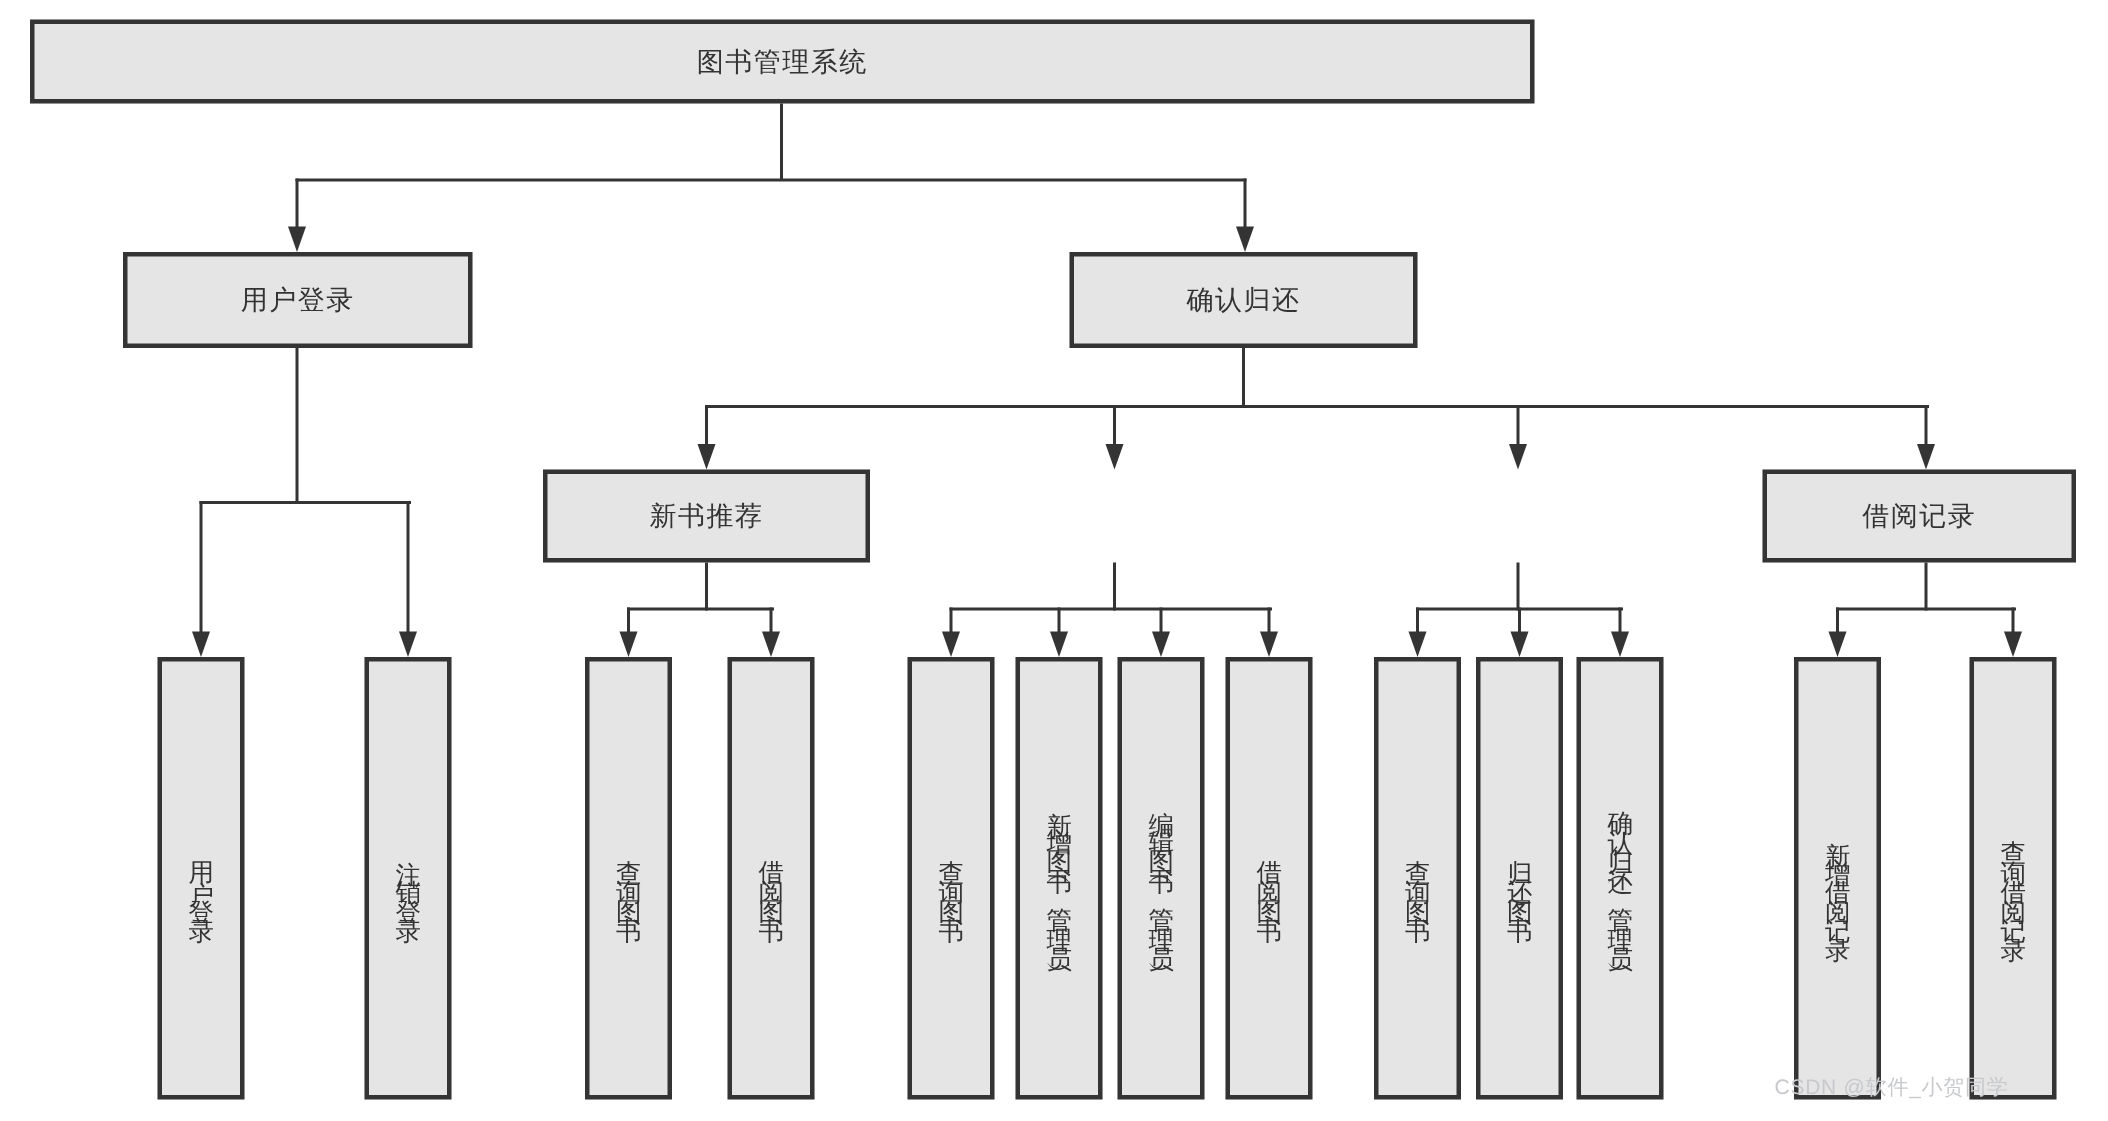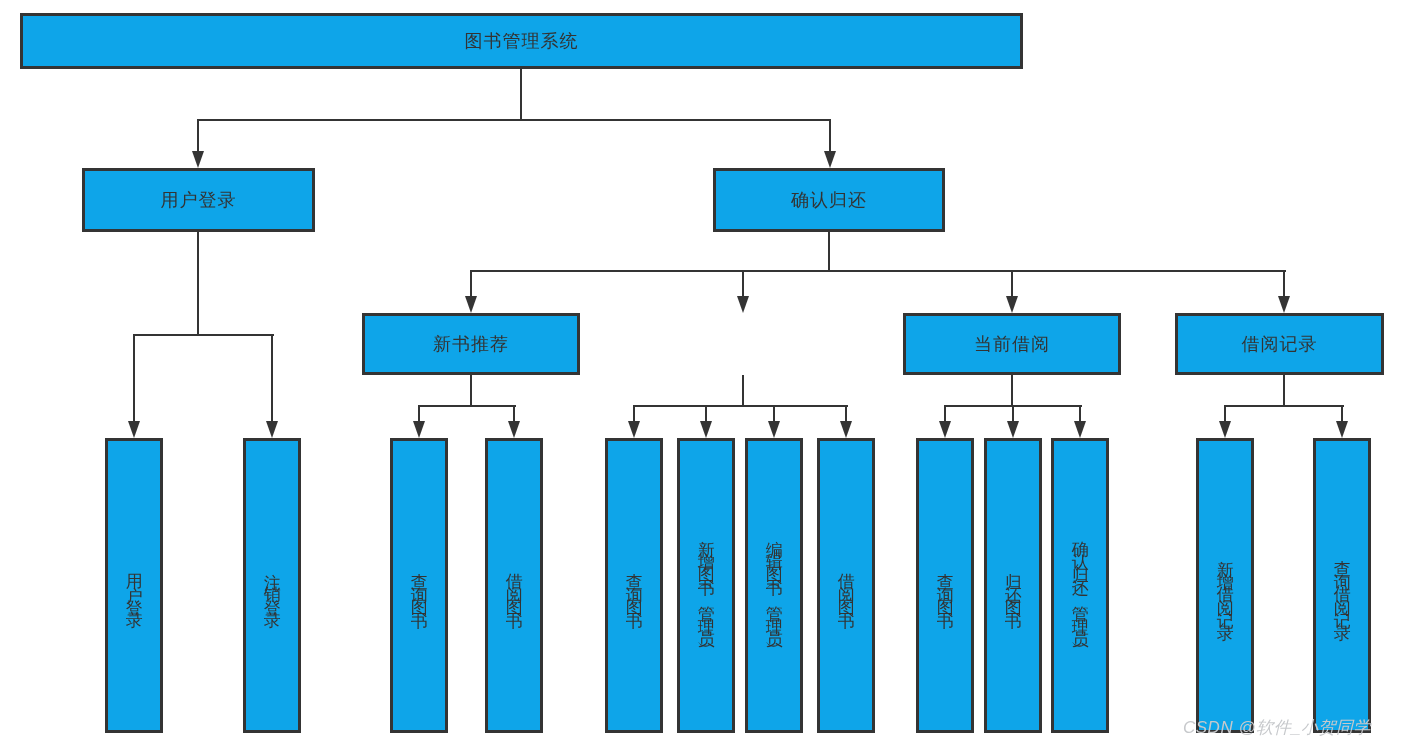--- a/index.html
+++ b/index.html
@@ -13,21 +13,21 @@
     width:1405px;height:747px;
     background:var(--bg);
     font-family:"Liberation Sans","DejaVu Sans",sans-serif;
     overflow:hidden;
   }
   .canvas{position:relative;width:1405px;height:747px;background:var(--bg);}
   .box{
     position:absolute;
     box-sizing:border-box;
     border:3px solid var(--line);
-    background:#0ea5e9;
+    background:#e5e5e5;
     display:flex;align-items:center;justify-content:center;
     color:var(--text);
   }
   .hbox .label{
     font-size:18px;letter-spacing:1px;line-height:1;white-space:nowrap;
   }
   .vbox .label{
     writing-mode:vertical-rl;
     text-orientation:mixed;
     font-size:17px;
@@ -38,22 +38,22 @@
   .stem{position:absolute;width:2px;background:var(--line);}
   .rail{position:absolute;height:2px;background:var(--line);}
   .arrow{
     position:absolute;width:0;height:0;
     border-left:6px solid transparent;
     border-right:6px solid transparent;
     border-top:17px solid var(--line);
   }
   .watermark{
     position:absolute;left:1183px;top:716px;
-    font-size:17px;color:var(--wm);letter-spacing:.5px;
-    white-space:nowrap;z-index:9;font-style:italic;
+    font-size:14px;color:var(--wm);letter-spacing:.5px;
+    white-space:nowrap;z-index:9;
   }
 </style>
 </head>
 <body>
 
 <div class="canvas">
 
   <div class="box hbox" style="left:20px;top:13px;width:1003px;height:56px">
     <span class="label">图书管理系统</span>
   </div>
@@ -85,23 +85,20 @@
   <div class="arrow" style="left:465px;top:296px"></div>
   <div class="stem" style="left:742px;top:270px;height:28px"></div>
   <div class="arrow" style="left:737px;top:296px"></div>
   <div class="stem" style="left:1011px;top:270px;height:28px"></div>
   <div class="arrow" style="left:1006px;top:296px"></div>
   <div class="stem" style="left:1283px;top:270px;height:28px"></div>
   <div class="arrow" style="left:1278px;top:296px"></div>
 
   <div class="box hbox" style="left:362px;top:313px;width:218px;height:62px">
     <span class="label">新书推荐</span>
-  </div>
-  <div class="box hbox" style="left:903px;top:313px;width:218px;height:62px">
-    <span class="label">当前借阅</span>
   </div>
   <div class="box hbox" style="left:1175px;top:313px;width:209px;height:62px">
     <span class="label">借阅记录</span>
   </div>
 
   <div class="stem" style="left:470px;top:375px;height:32px"></div>
   <div class="rail" style="left:418px;top:405px;width:98px"></div>
   <div class="stem" style="left:418px;top:405px;height:18px"></div>
   <div class="arrow" style="left:413px;top:421px"></div>
   <div class="stem" style="left:513px;top:405px;height:18px"></div>

